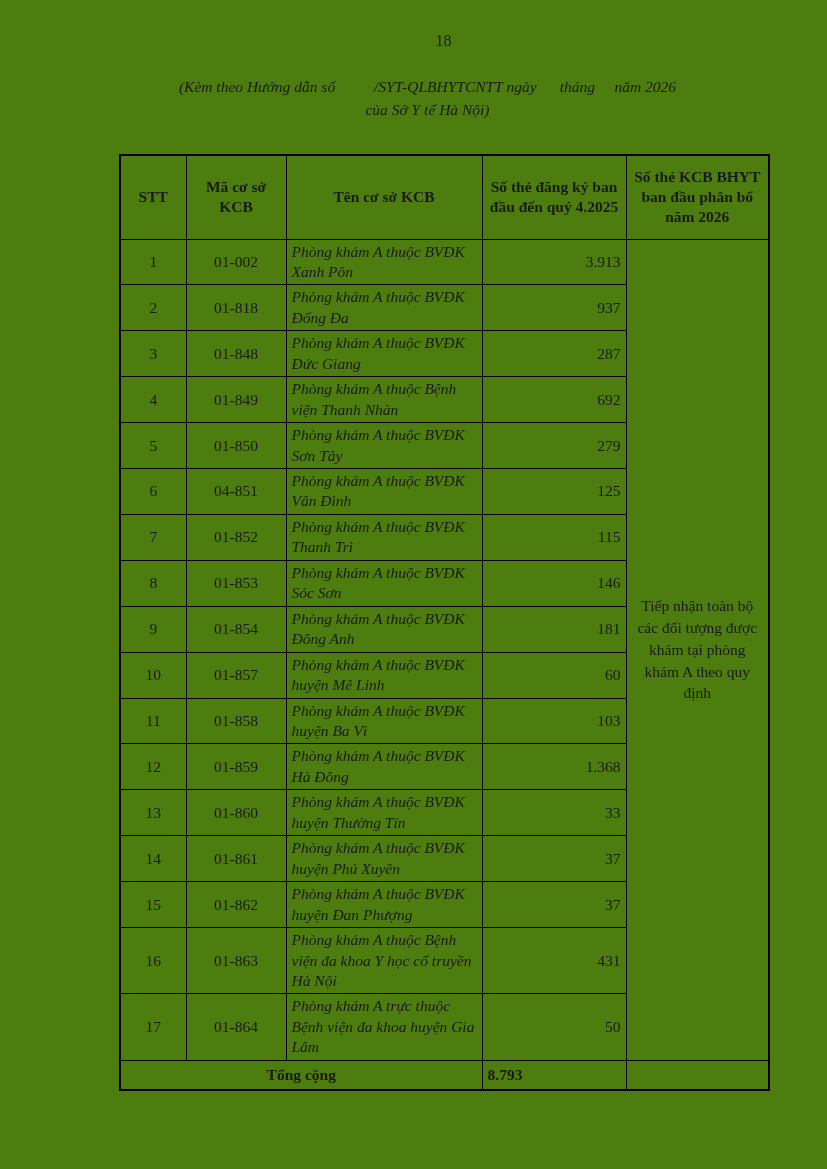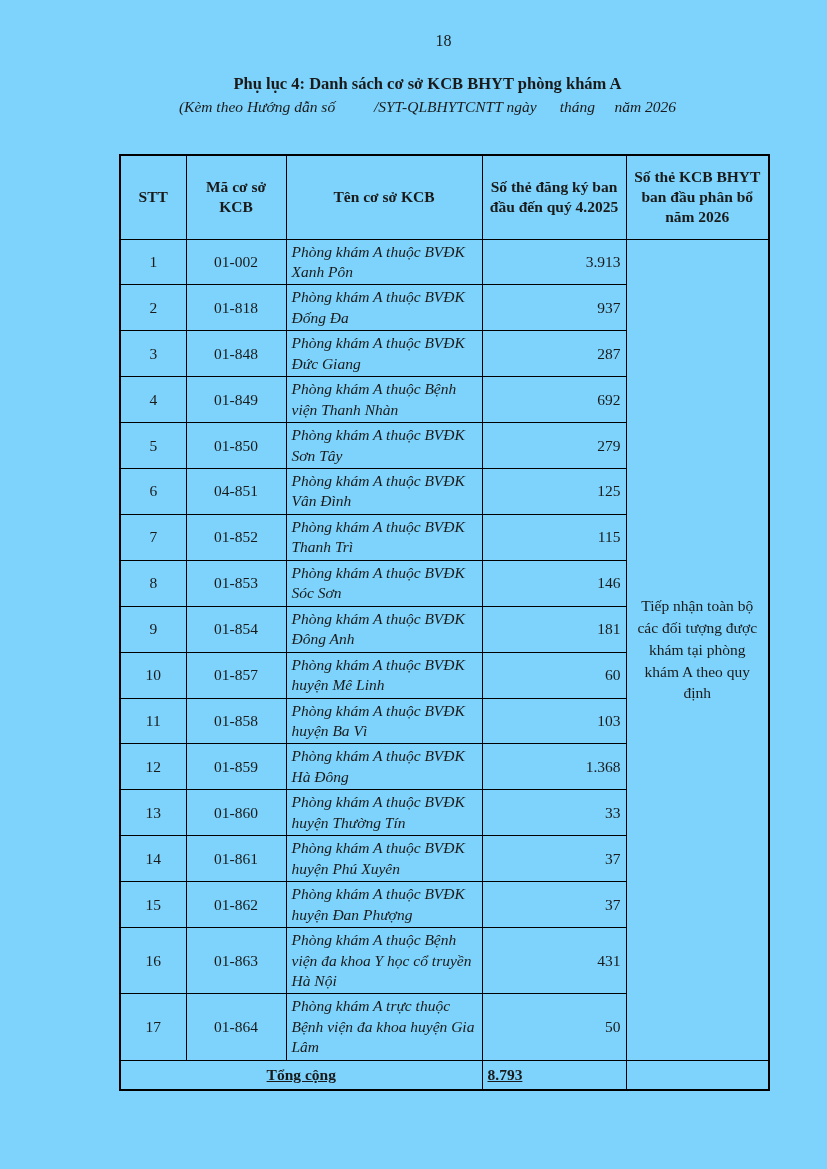--- a/index.html
+++ b/index.html
@@ -5,21 +5,21 @@
   html, body {
     margin: 0;
     padding: 0;
     background: #e8e8e8;
   }
   .page {
     position: relative;
     width: 827px;
     height: 1169px;
     margin: 0 auto;
-    background: #7dd3fc;
+    background: #4d7c0f;
     font-family: "Liberation Serif", "DejaVu Serif", serif;
     color: #1a1a1a;
     overflow: hidden;
   }
   .page-number {
     position: absolute;
     top: 32px;
     left: 119px;
     width: 649px;
     text-align: center;
@@ -63,21 +63,21 @@
   .facilities-table thead tr { height: 84px; }
   .facilities-table th {
     font-weight: bold;
     text-align: center;
     vertical-align: middle;
     line-height: 1.3;
     padding: 2px 6px;
   }
   tr.data-row { height: 45px; }
   tr.data-row-tall { height: 62px; }
-  tr.total-row { height: 30px; text-decoration: underline; }
+  tr.total-row { height: 30px; }
   .cell-stt, .cell-code {
     text-align: center;
     vertical-align: middle;
   }
   .cell-name {
     text-align: left;
     vertical-align: middle;
     padding: 3px 6px 3px 9px;
     line-height: 1.32;
     font-style: italic;
@@ -106,22 +106,22 @@
   }
 </style>
 </head>
 <body>
 
 <div class="page">
 
   <div class="page-number">18</div>
 
   <div class="doc-header">
-    <div class="doc-title">Phụ lục 4: Danh sách cơ sở KCB BHYT phòng khám A</div>
     <div class="doc-subtitle">(Kèm theo Hướng dẫn số          /SYT-QLBHYTCNTT ngày      tháng     năm 2026</div>
+    <div class="doc-subtitle">của Sở Y tế Hà Nội)</div>
   </div>
 
   <table class="facilities-table">
     <colgroup>
       <col style="width:66px">
       <col style="width:100px">
       <col style="width:196px">
       <col style="width:144px">
       <col style="width:143px">
     </colgroup>

